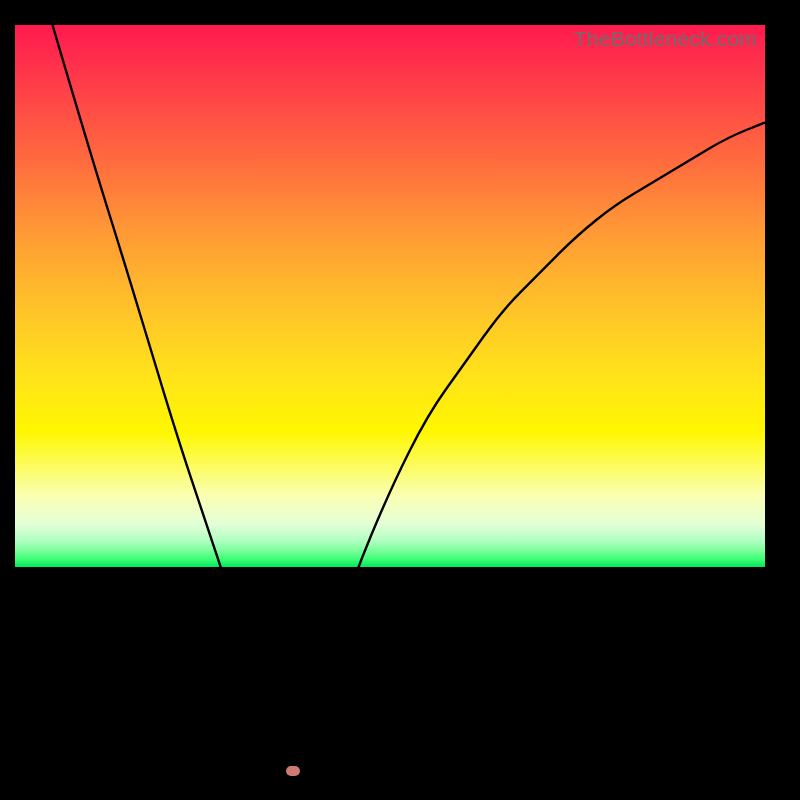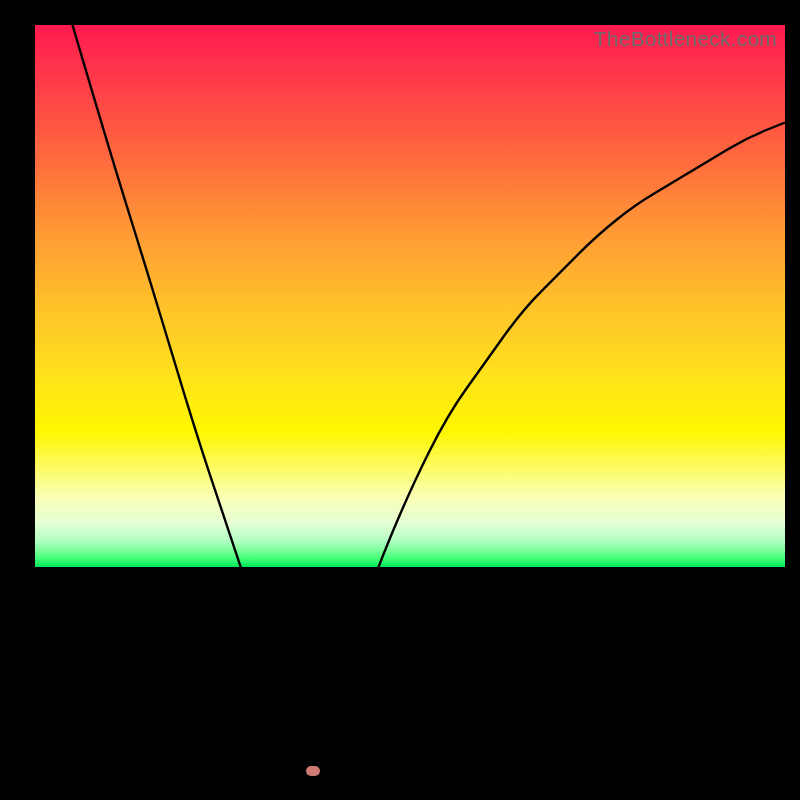--- a/index.html
+++ b/index.html
@@ -12,21 +12,21 @@
     font-family: Arial, Helvetica, sans-serif;
   }
   .outer {
     position: relative;
     width: 800px;
     height: 800px;
     background: #000;
   }
   .plot-area {
     position: absolute;
-    left: 35px;
+    left: 15px;
     top: 25px;
     width: 750px;
     height: 542px;
     background: linear-gradient(
       to bottom,
       #ff1a4f 0%,
       #ff3a4a 10%,
       #ff6b3e 25%,
       #ff9935 38%,
       #ffc22a 52%,

